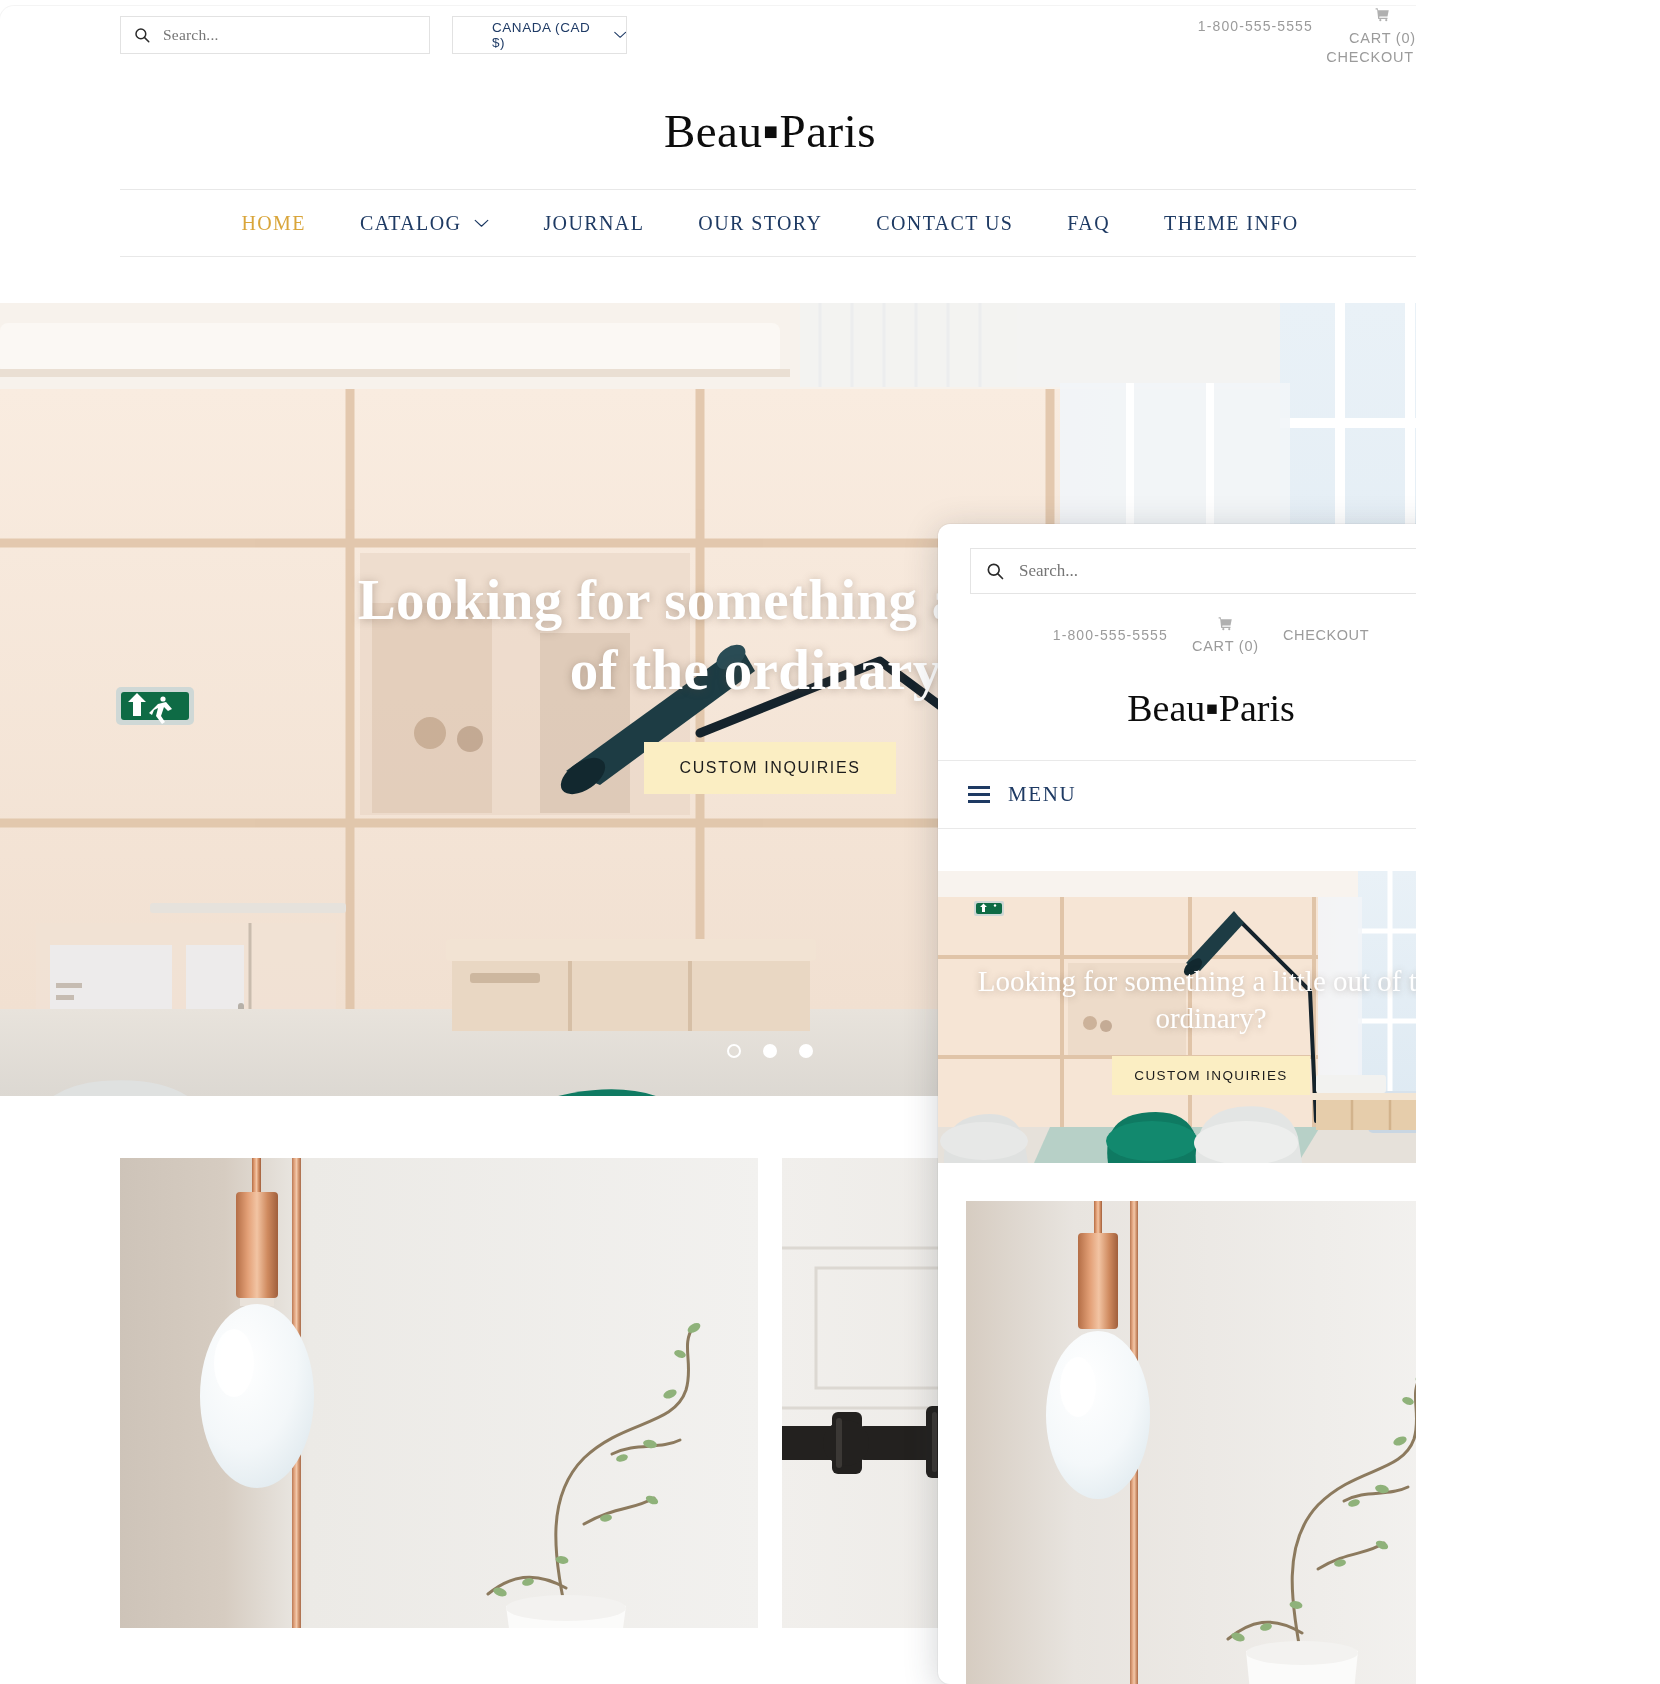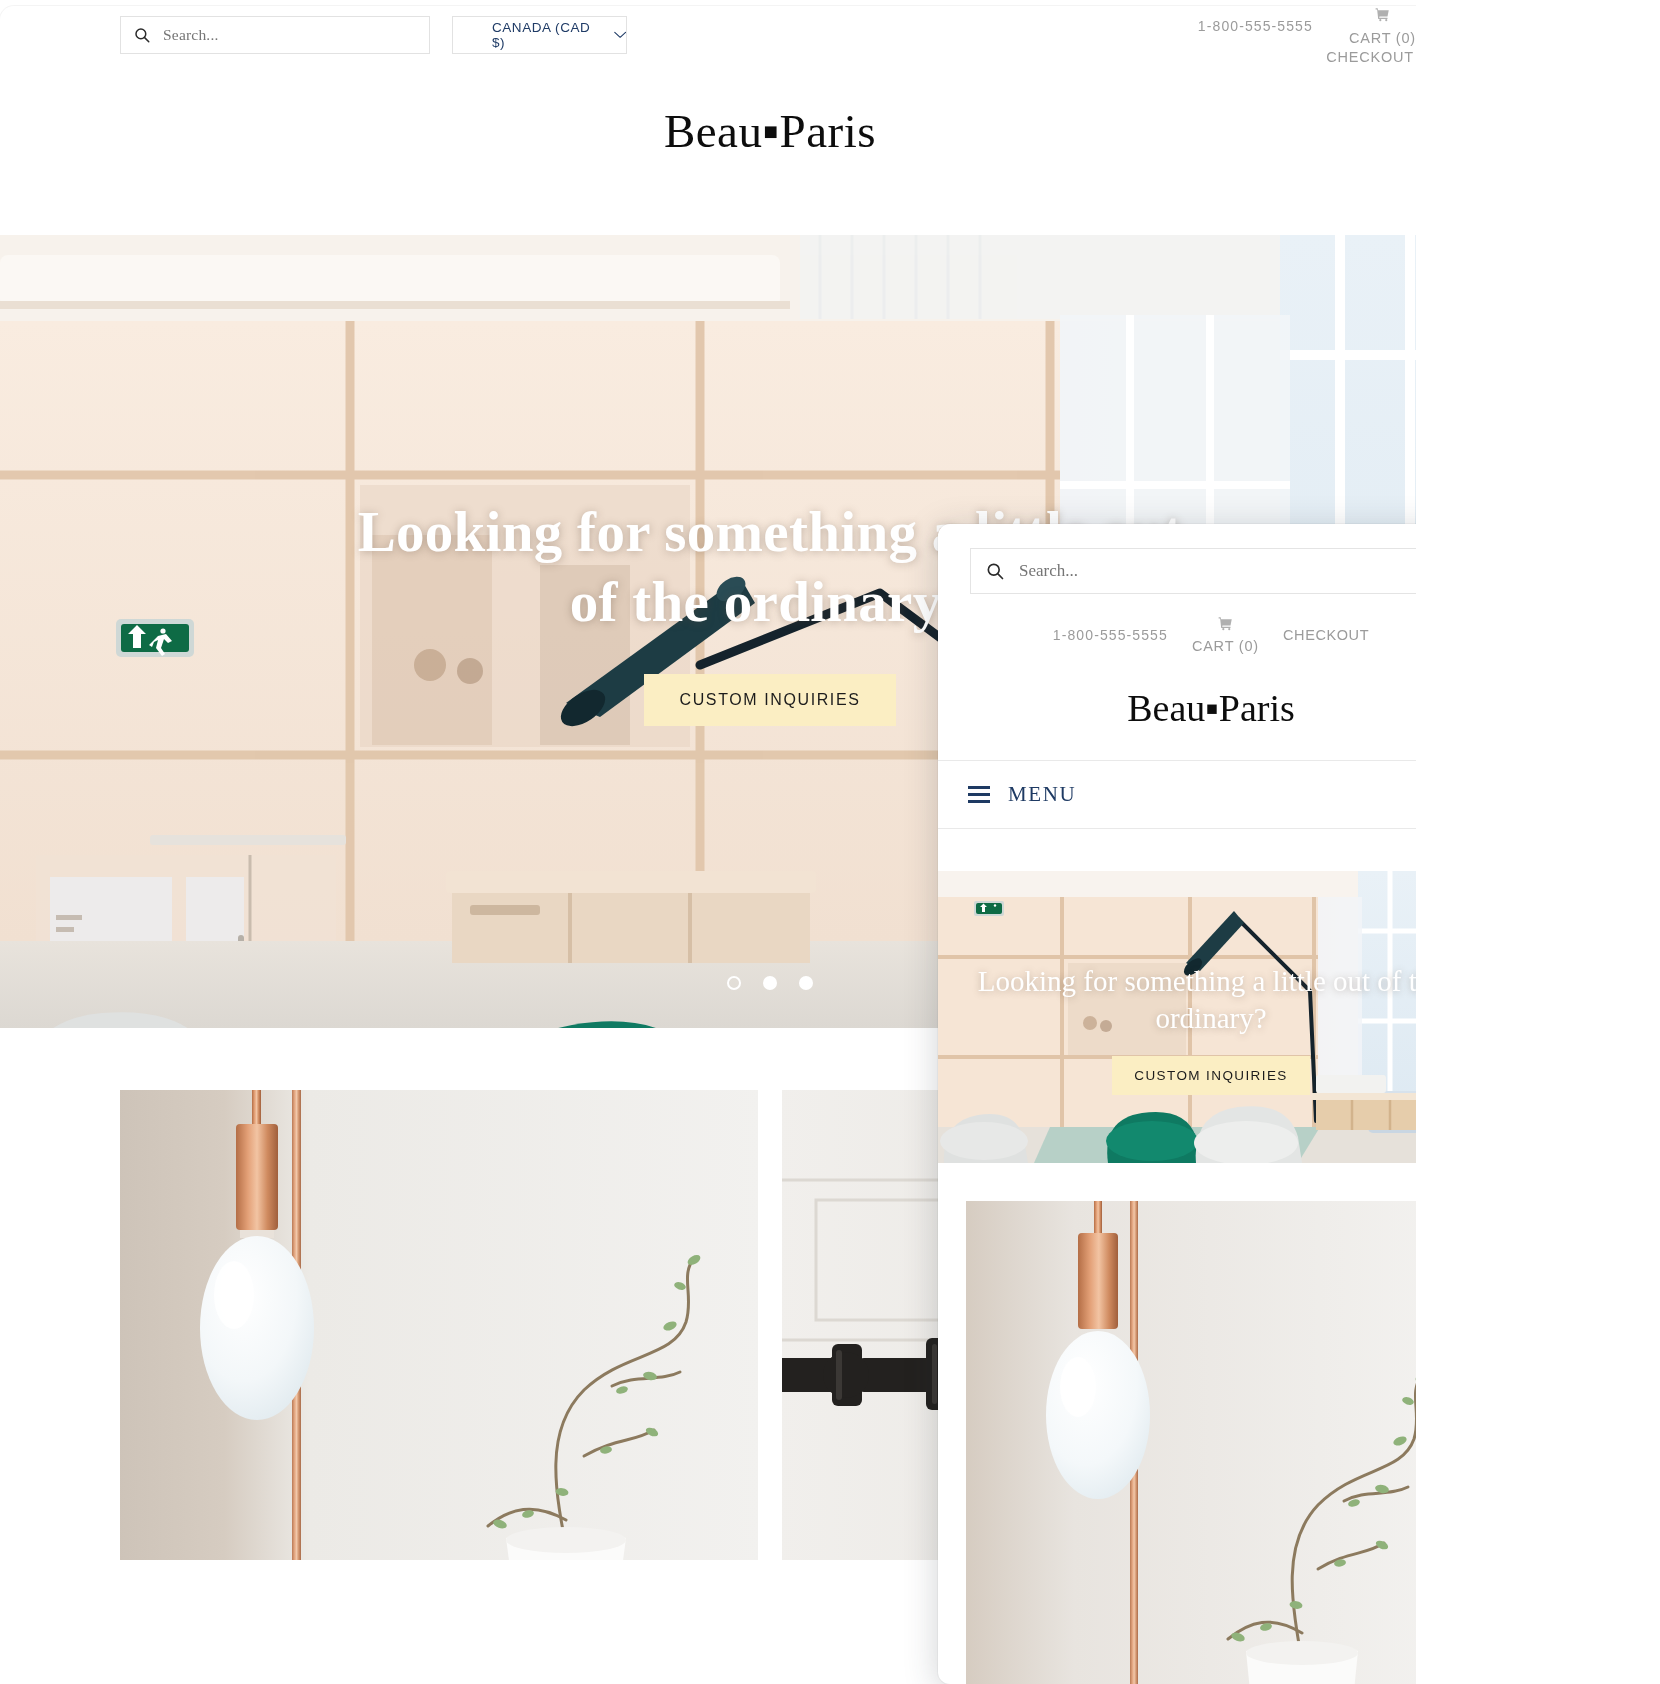--- a/index.html
+++ b/index.html
@@ -375,20 +375,46 @@
         <div class="util-row2">
           <span class="util-checkout">CHECKOUT</span>
         </div>
       </div>
     </div>
 
     <div class="logo-wrap">
       <span class="logo-text">Beau▪Paris</span>
     </div>
 
+    <nav class="nav-wrap">
+      <a class="nav-item active">
+        <span>HOME</span>
+      </a>
+      <a class="nav-item">
+        <span>CATALOG</span>
+        <svg class="nav-chev" viewBox="0 0 16 10" fill="none" stroke="currentColor" stroke-width="1.3">
+          <polyline points="1,1.6 8,8 15,1.6" stroke-linecap="round" stroke-linejoin="round"></polyline>
+        </svg>
+      </a>
+      <a class="nav-item">
+        <span>JOURNAL</span>
+      </a>
+      <a class="nav-item">
+        <span>OUR STORY</span>
+      </a>
+      <a class="nav-item">
+        <span>CONTACT US</span>
+      </a>
+      <a class="nav-item">
+        <span>FAQ</span>
+      </a>
+      <a class="nav-item">
+        <span>THEME INFO</span>
+      </a>
+    </nav>
 
     <section class="hero">
       <div class="hero-img">
         <svg class="scene" viewBox="0 0 1540 793" preserveAspectRatio="xMidYMid slice">
           <defs>
             <linearGradient id="wallG" x1="0" y1="0" x2="1" y2="0">
               <stop offset="0" stop-color="#f3d9c4"></stop>
               <stop offset="0.45" stop-color="#f6e3d2"></stop>
               <stop offset="0.78" stop-color="#f3efe9"></stop>
               <stop offset="1" stop-color="#eef2f5"></stop>

